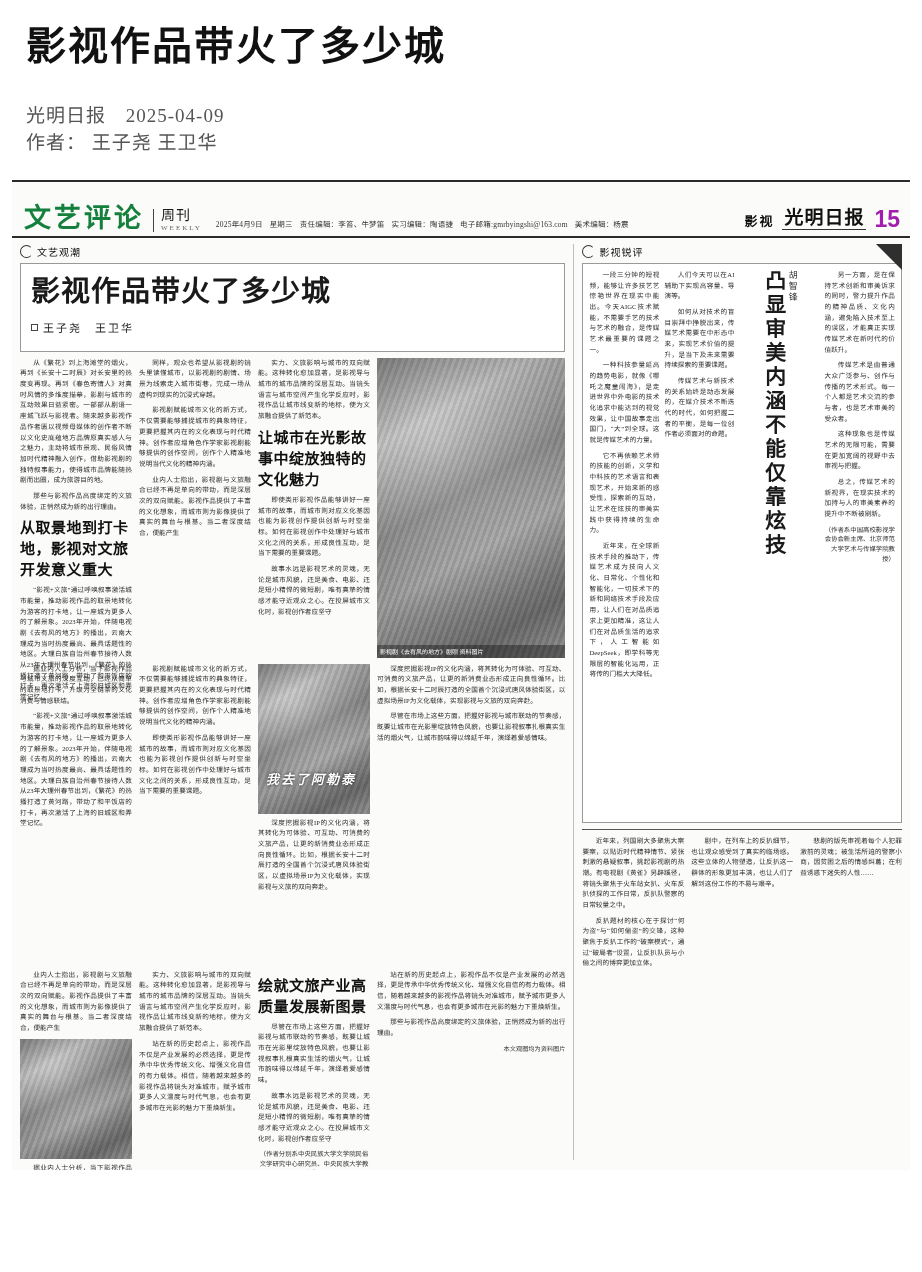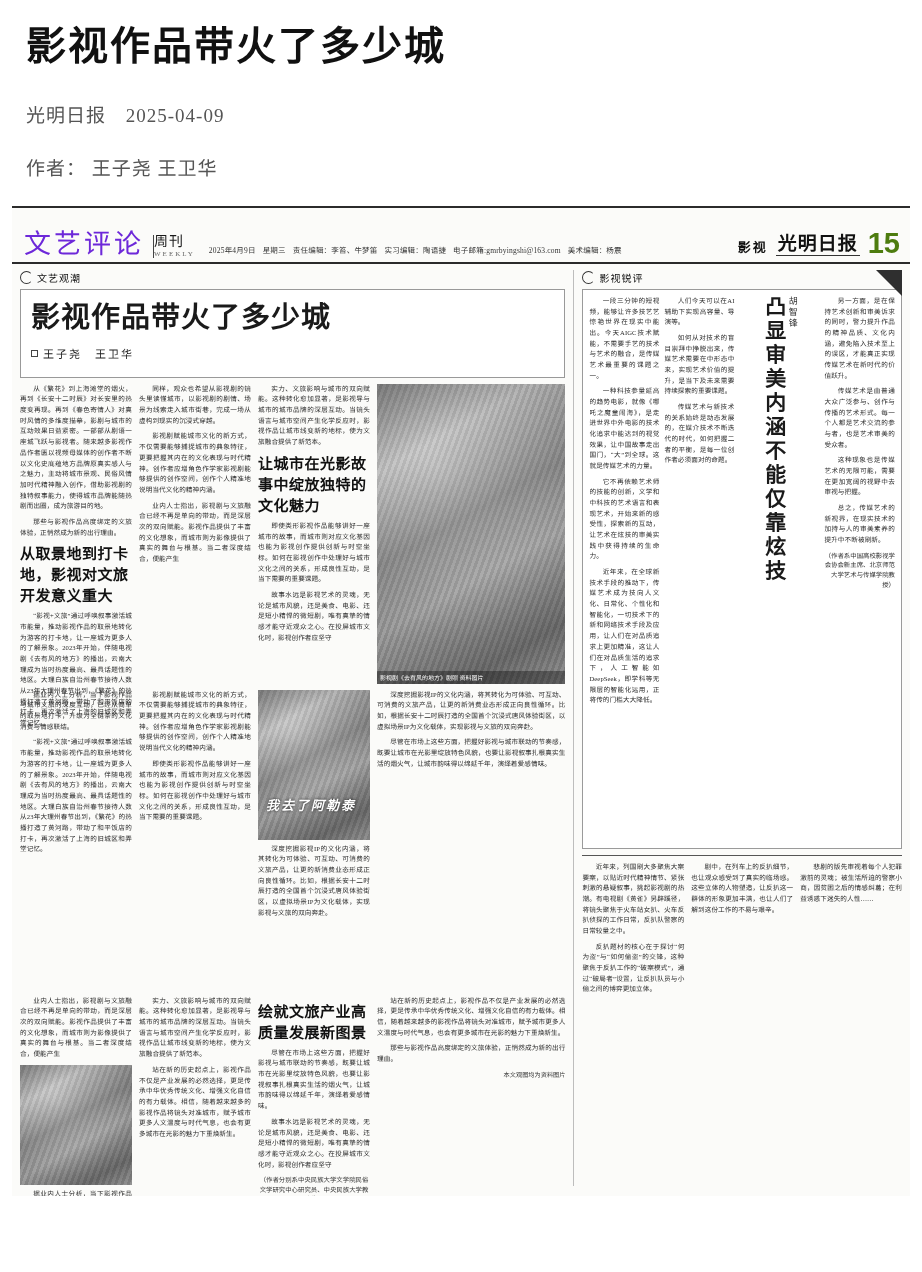--- a/index.html
+++ b/index.html
@@ -20,21 +20,20 @@
     font-weight: 700;
     letter-spacing: 2px;
     line-height: 1.25;
     margin: 0 0 28px 0;
     color: #111;
   }
   .meta-line {
     font-size: 19px;
     color: #555;
     letter-spacing: 1px;
-    margin-bottom: 26px;
   }
   .meta-line .src { margin-right: 14px; }
   .authors {
     font-size: 19px;
     color: #555;
     letter-spacing: 1px;
     margin-bottom: 26px;
   }
 
   
@@ -52,28 +51,28 @@
   .masthead {
     display: flex;
     align-items: flex-end;
     padding: 6px 10px 4px 12px;
     border-bottom: 2px solid #2b2b2b;
     height: 56px;
   }
   .mh-title { display: flex; align-items: flex-end; gap: 6px; }
   .mh-name {
     font-size: 27px;
-    font-weight: 400;
+    font-weight: 700;
     letter-spacing: 3px;
     line-height: 1;
-    color: #6d28d9;
+    color: #15803d;
   }
   .mh-weekly {
     border-left: 1px solid #444;
-    padding-left: 0;
+    padding-left: 7px;
     margin-left: 3px;
     line-height: 1;
   }
   .mh-weekly .cn { font-size: 14px; letter-spacing: 1px; display:block; }
   .mh-weekly .en { font-size: 7px; letter-spacing: 2px; color:#666; display:block; margin-top:2px;}
   .mh-info {
     flex: 1;
     font-size: 7.5px;
     color: #333;
     letter-spacing: .2px;
@@ -93,24 +92,24 @@
   .mh-logo {
     font-size: 19px;
     font-weight: 700;
     letter-spacing: 1px;
     font-family: "DejaVu Serif", serif;
     color: #111;
     border-bottom: 1px solid #333;
     padding: 0 2px;
   }
   .mh-page {
-    font-size: 29px;
+    font-size: 23px;
     font-weight: 700;
     line-height: .9;
-    color: #4d7c0f;
+    color: #a21caf;
     font-family: "Liberation Sans", sans-serif;
   }
 
   
   .paper-body {
     display: flex;
     gap: 8px;
     padding: 6px 8px 8px 8px;
     height: 930px;
   }

